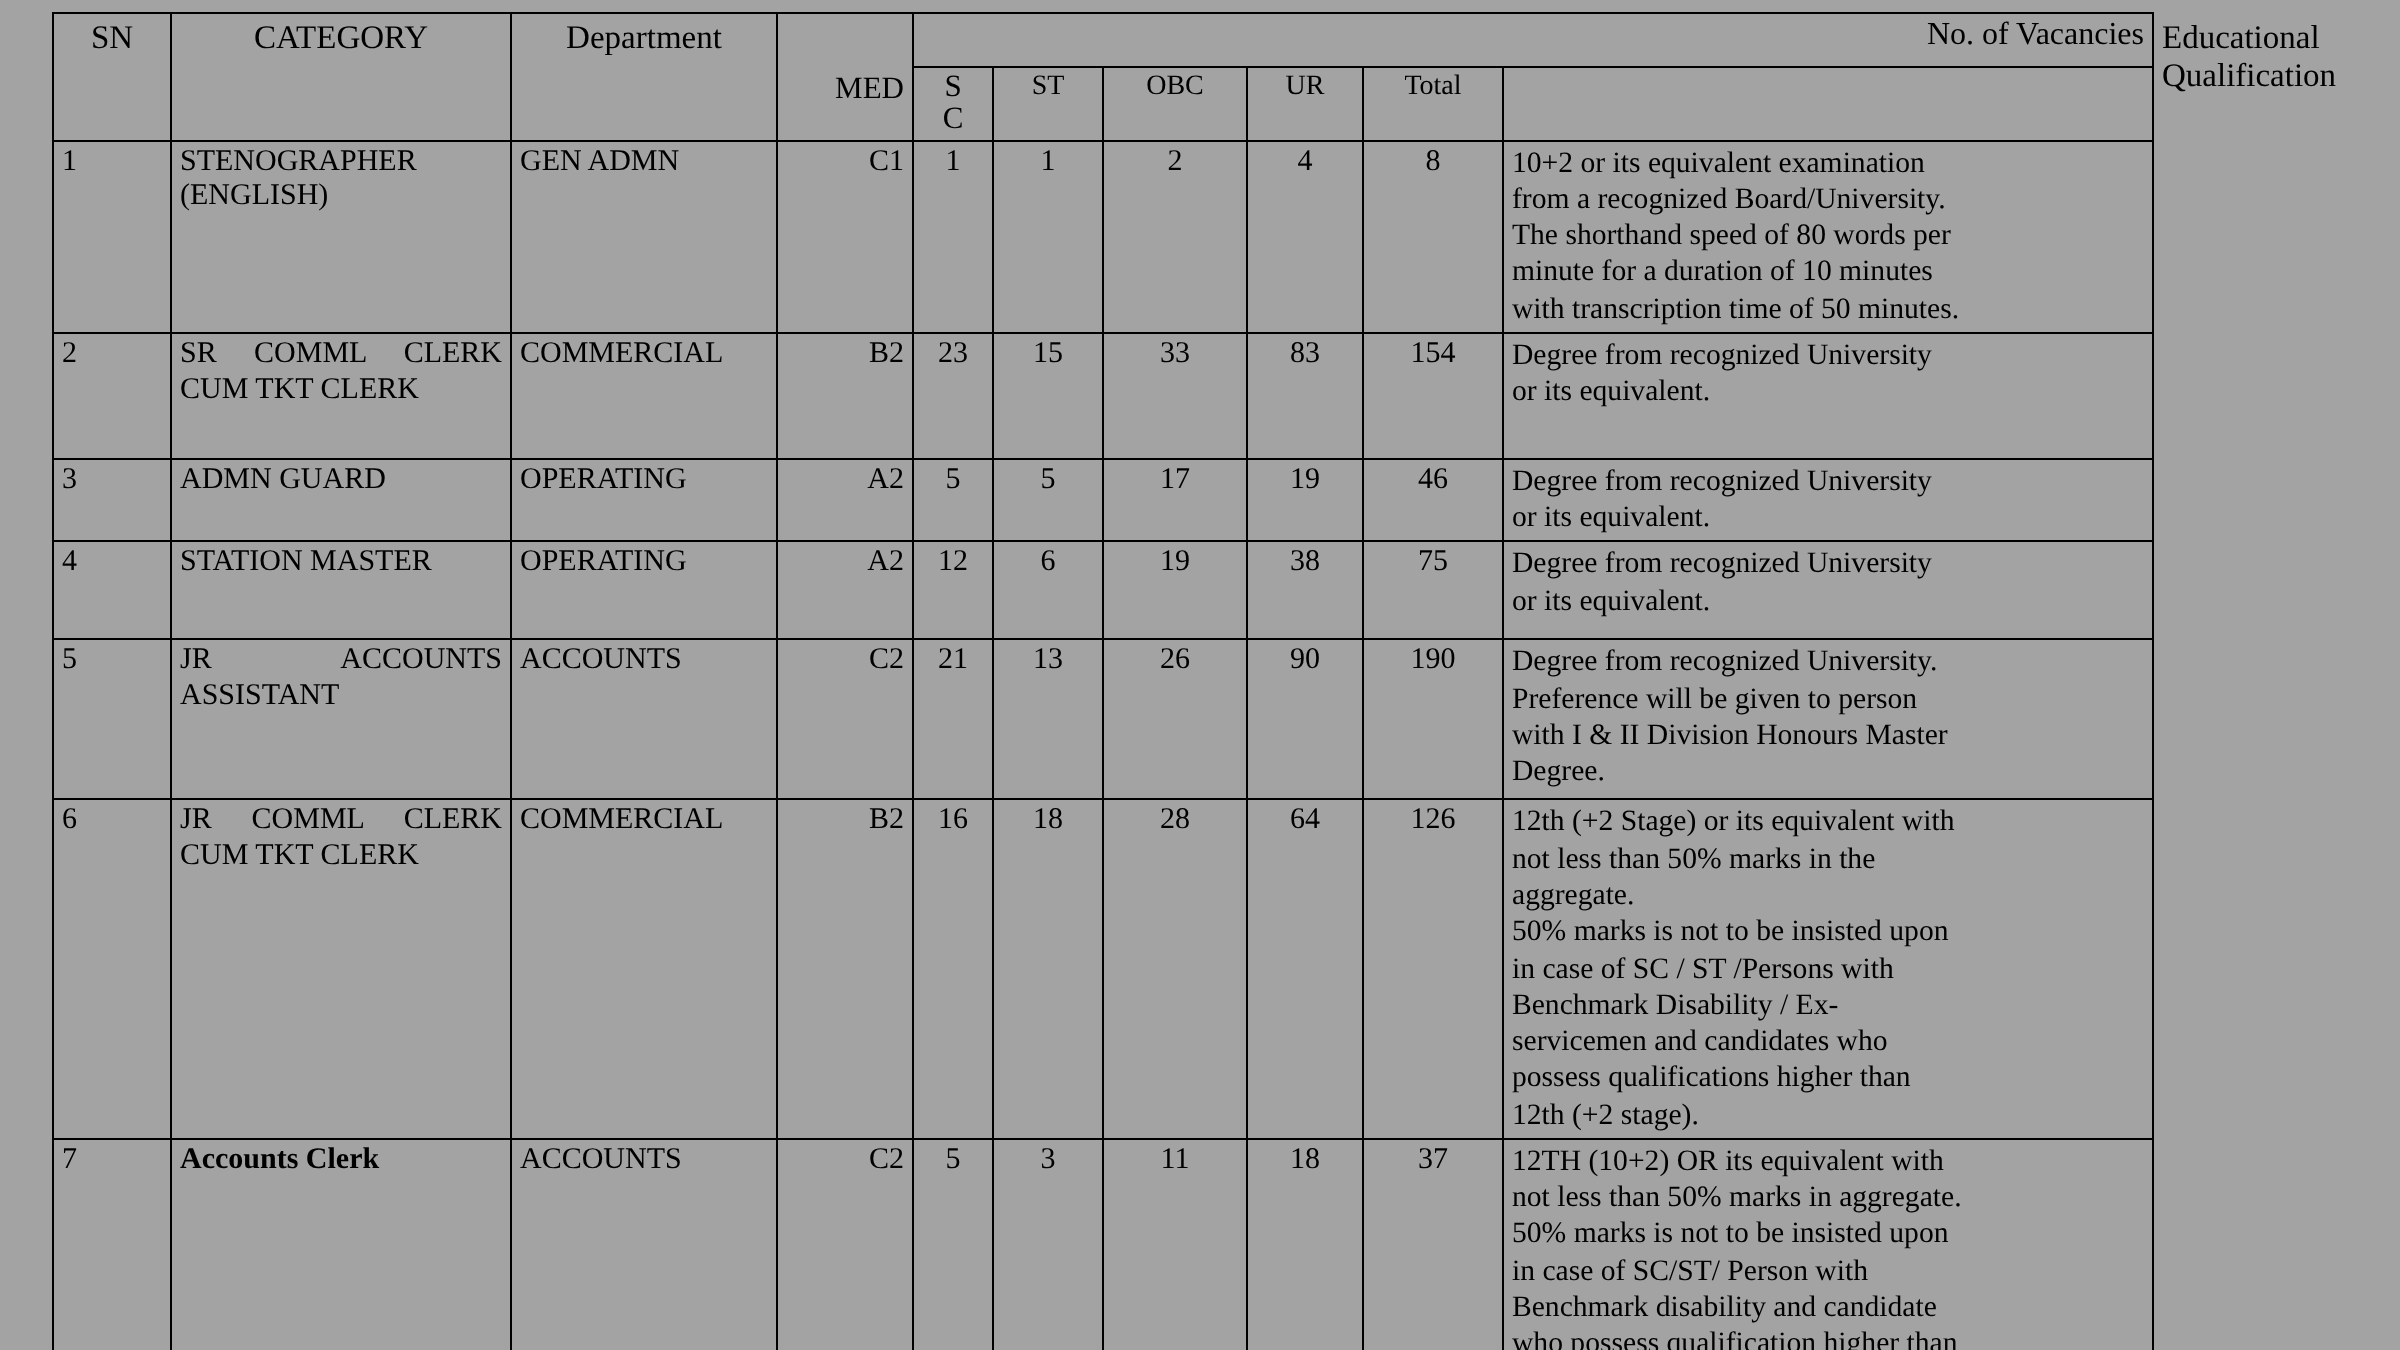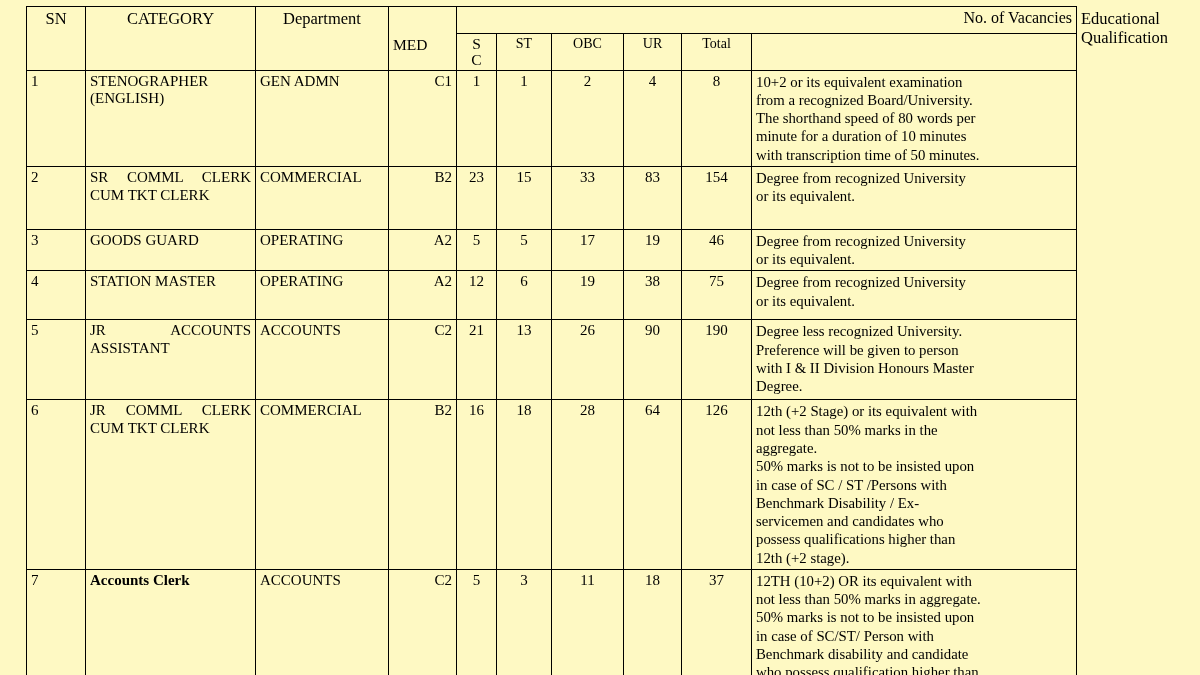--- a/index.html
+++ b/index.html
@@ -11,21 +11,21 @@
     width: 1200px;
     height: 675px;
     overflow: hidden;
     font-family: "Liberation Serif", "DejaVu Serif", serif;
     color: #000000;
   }
   .page {
     position: relative;
     width: 1200px;
     height: 675px;
-    background: #fef9c3;
+    background: #a3a3a3;
     text-decoration: underline;
   }
   .table-wrap {
     position: absolute;
     left: 26px;
     top: 6px;
     width: 1050px;
   }
   table.vacancy {
     border-collapse: collapse;
@@ -67,21 +67,21 @@
   .hdr-sub {
     text-align: center;
     vertical-align: bottom;
     font-weight: bold;
     font-size: 14px;
   }
   .hdr-blank {
     border-bottom: none !important;
   }
   .hdr-med {
-    text-align: left;
+    text-align: right;
     vertical-align: bottom;
     font-weight: bold;
     font-size: 15.5px;
     border-top: none !important;
   }
   .hdr-sc-wrap {
     text-align: center;
     vertical-align: middle;
     font-weight: bold;
     font-size: 15.5px;
@@ -218,21 +218,21 @@
           <td class="num">83</td>
           <td class="num">154</td>
           <td class="qual">
               <span class="qual-line">Degree from recognized University</span>
               <span class="qual-line">or its equivalent.</span>
             </td>
         </tr>
 
         <tr class="r3">
           <td class="sn">3</td>
-          <td class="cat">GOODS GUARD</td>
+          <td class="cat">ADMN GUARD</td>
           <td class="dept">OPERATING</td>
           <td class="med">A2</td>
           <td class="num">5</td>
           <td class="num">5</td>
           <td class="num">17</td>
           <td class="num">19</td>
           <td class="num">46</td>
           <td class="qual">
               <span class="qual-line">Degree from recognized University</span>
               <span class="qual-line">or its equivalent.</span>
@@ -259,21 +259,21 @@
           <td class="sn">5</td>
           <td class="cat">JR ACCOUNTS ASSISTANT</td>
           <td class="dept">ACCOUNTS</td>
           <td class="med">C2</td>
           <td class="num">21</td>
           <td class="num">13</td>
           <td class="num">26</td>
           <td class="num">90</td>
           <td class="num">190</td>
           <td class="qual justified">
-              <span class="qual-line">Degree less recognized University.</span>
+              <span class="qual-line">Degree from recognized University.</span>
               <span class="qual-line">Preference will be given to person</span>
               <span class="qual-line">with I &amp; II Division Honours Master</span>
               <span class="qual-line">Degree.</span>
             </td>
         </tr>
 
         <tr class="r6">
           <td class="sn">6</td>
           <td class="cat">JR COMML CLERK CUM TKT CLERK</td>
           <td class="dept">COMMERCIAL</td>

